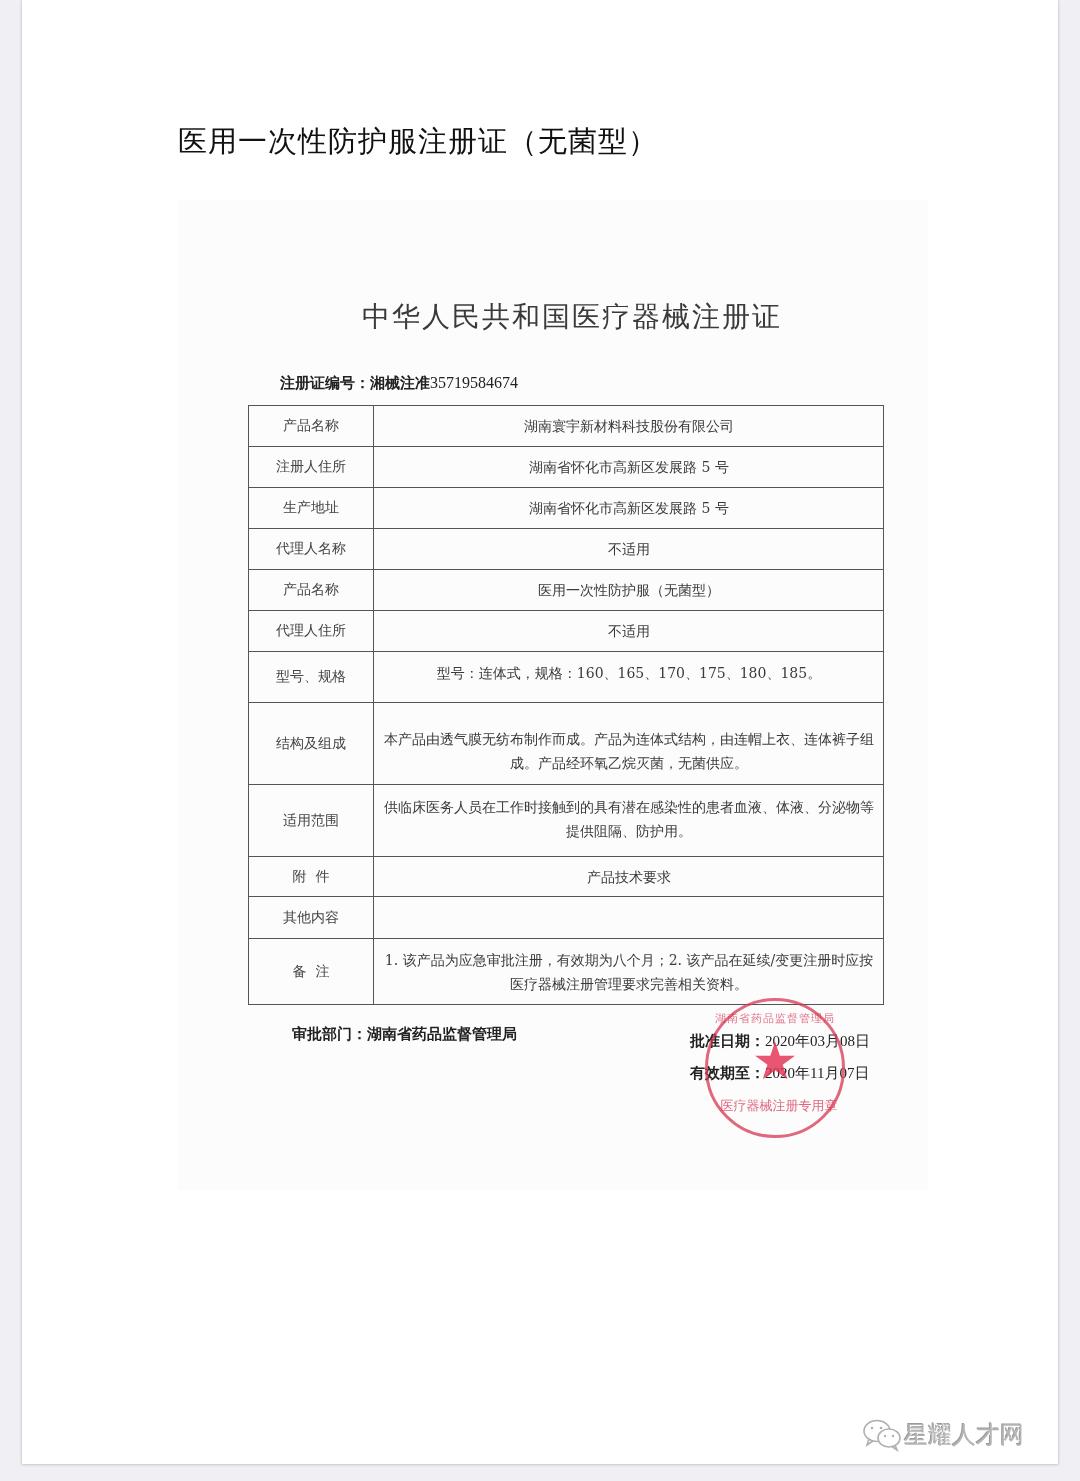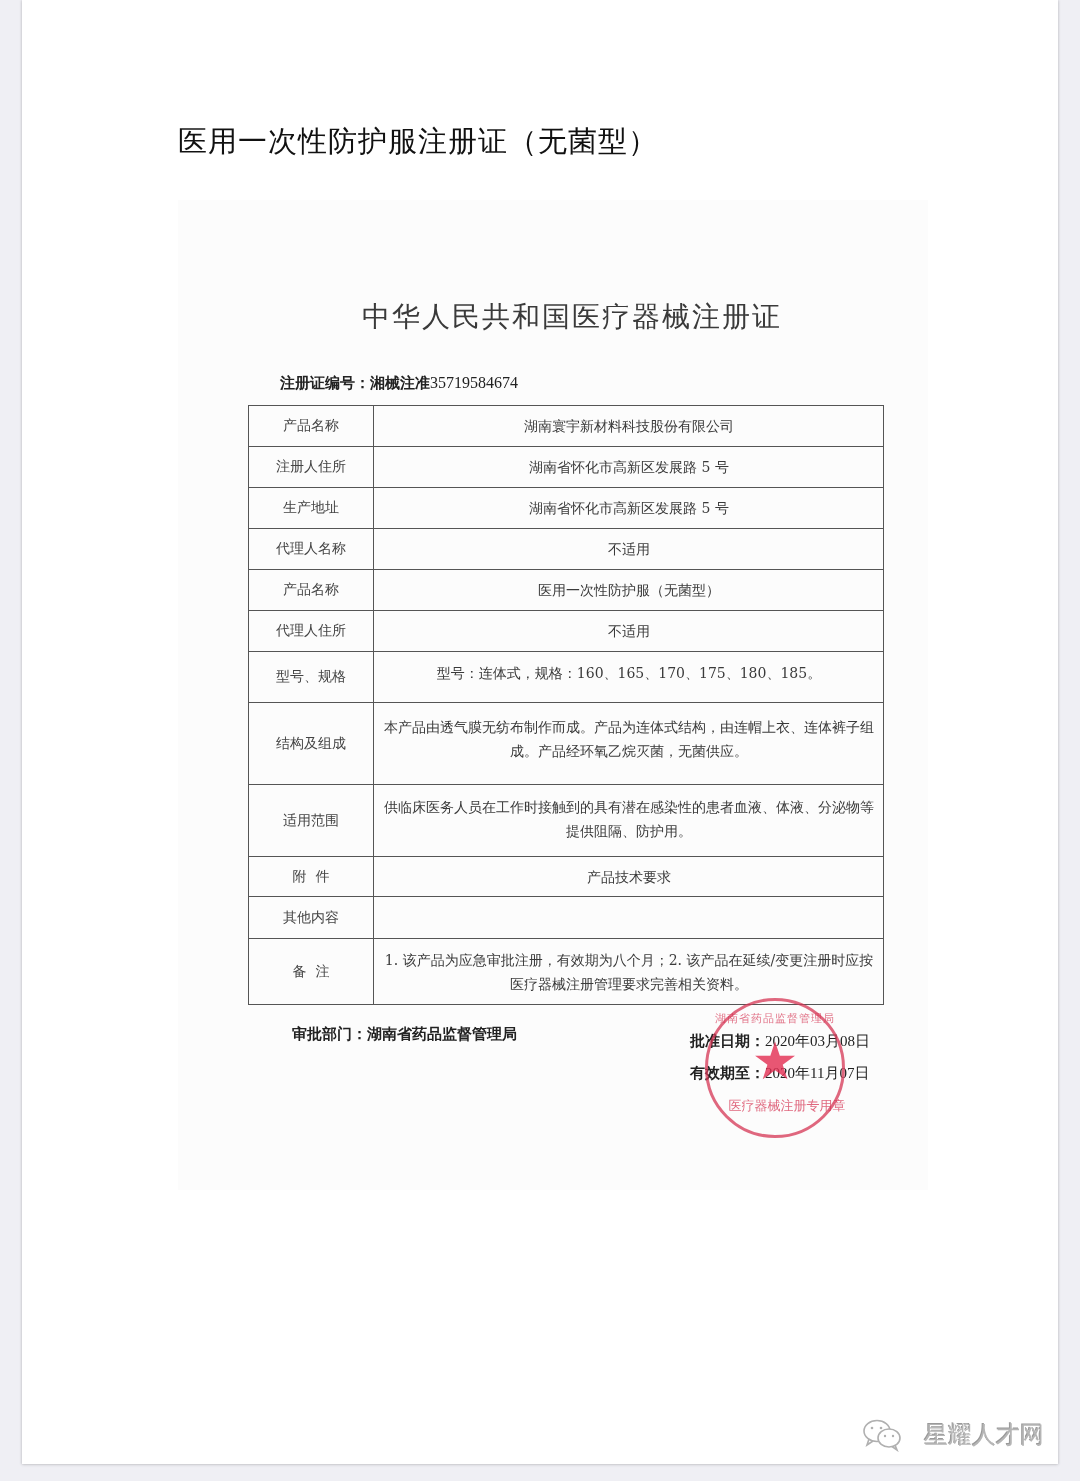--- a/index.html
+++ b/index.html
@@ -61,26 +61,26 @@
     }
     .stamp .arc-text {
       position: absolute; left: 0; top: 6px; width: 100%; text-align: center;
       color: rgba(214, 54, 84, 0.7); font-size: 16px; letter-spacing: 3px;
     }
     .stamp .star {
       position: absolute; left: 0; top: 34px; width: 100%; text-align: center;
       color: rgba(226, 44, 80, 0.8); font-size: 52px; line-height: 52px;
     }
     .stamp .bottom-text {
-      position: absolute; left: 12px; top: 96px; width: 100%; text-align: center;
+      position: absolute; left: 4px; top: 96px; width: 100%; text-align: center;
       color: rgba(214, 54, 84, 0.75); font-size: 13px; letter-spacing: 0px;
     }
     .watermark {
       position: absolute; left: 862px; top: 1418px;
-      display: flex; align-items: center; gap: 20px;
+      display: flex; align-items: center; gap: 0;
       color: #b5b5b5; font-size: 24px;
       text-shadow: 1px 1px 0 #ffffff, -1px -1px 0 #9a9a9a;
     }
     .watermark svg { display: block; }
   </style>
 </head>
 <body>
 
 <div class="page"></div>
 
@@ -119,21 +119,21 @@
     <tr style="height:41px;">
       <td class="label">代理人住所</td>
       <td class="value">不适用</td>
     </tr>
     <tr style="height:51px;padding-left:48px;">
       <td class="label">型号、规格</td>
       <td class="value" style="vertical-align:top; padding-top:9px;">型号：连体式，规格：160、165、170、175、180、185。</td>
     </tr>
     <tr style="height:82px;">
       <td class="label">结构及组成</td>
-      <td class="value" style="vertical-align:top; padding-top:12px;">本产品由透气膜无纺布制作而成。产品为连体式结构，由连帽上衣、连体裤子组成。产品经环氧乙烷灭菌，无菌供应。</td>
+      <td class="value" style="vertical-align:top; padding-top:24px;">本产品由透气膜无纺布制作而成。产品为连体式结构，由连帽上衣、连体裤子组成。产品经环氧乙烷灭菌，无菌供应。</td>
     </tr>
     <tr style="height:72px;">
       <td class="label">适用范围</td>
       <td class="value" style="vertical-align:top; padding-top:10px;">供临床医务人员在工作时接触到的具有潜在感染性的患者血液、体液、分泌物等提供阻隔、防护用。</td>
     </tr>
     <tr style="height:40px;">
       <td class="label" style="white-space:pre;">附  件</td>
       <td class="value">产品技术要求</td>
     </tr>
     <tr style="height:42px;font-family:Liberation Serif, serif;">

